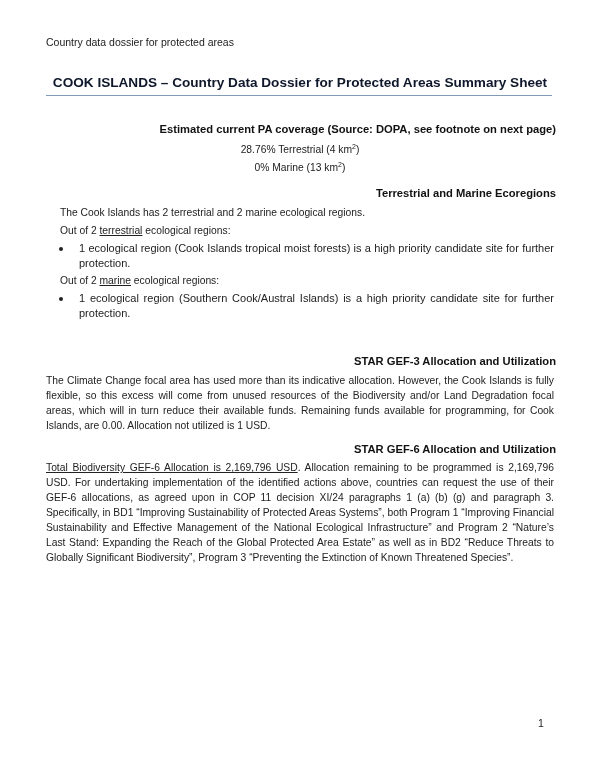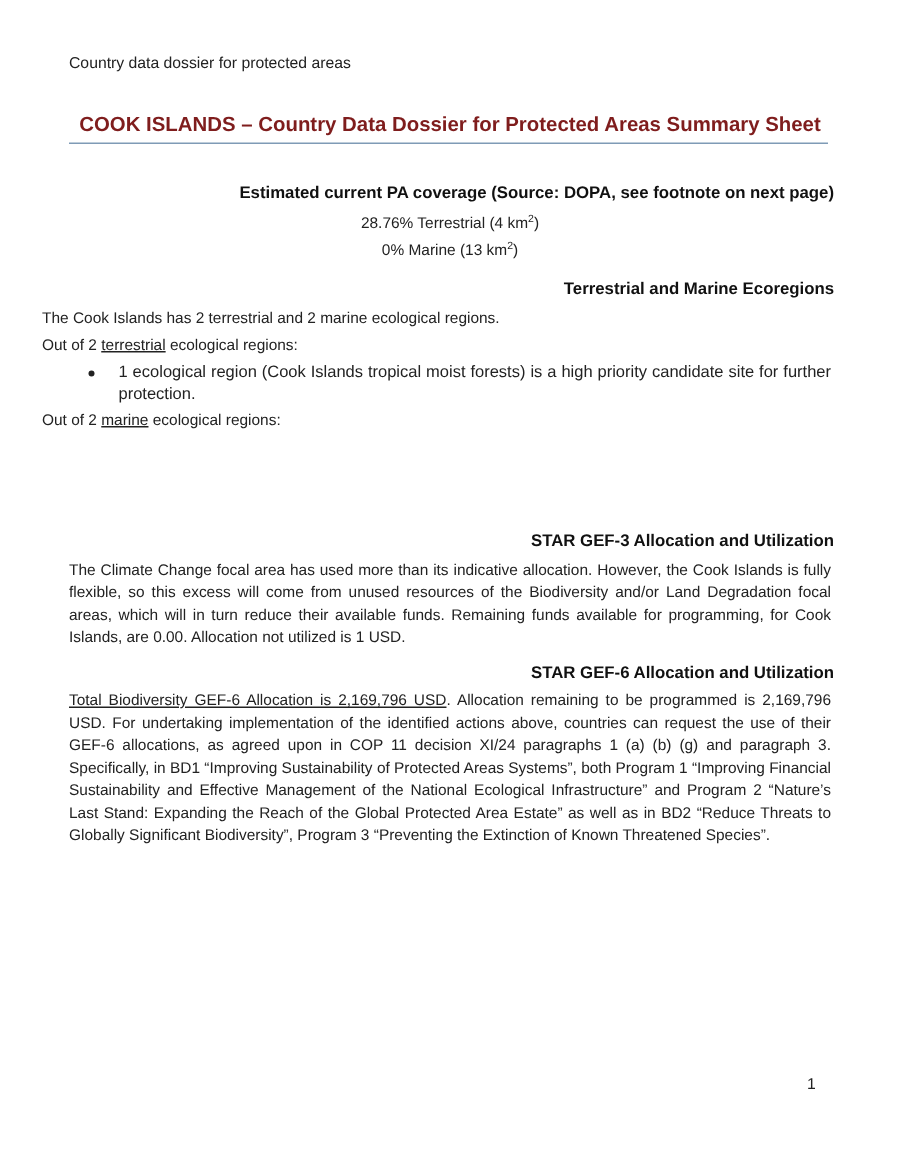--- a/index.html
+++ b/index.html
@@ -6,42 +6,42 @@
   body {
     width: 600px; height: 776px; position: relative; overflow: hidden;
     font-family: "Liberation Sans", sans-serif; color: #1a1a1a;
   }
   .running-header {
     position: absolute; left: 46px; top: 36px;
     font-size: 10.5px; color: #222;
   }
   .title {
     position: absolute; left: 44px; width: 512px; top: 75px;
-    text-align: center; font-weight: bold; font-size: 13.6px; color: #7f1d1d;
+    text-align: center; font-weight: bold; font-size: 13.6px; color: #0f172a;
   }
   .title-rule {
     position: absolute; left: 46px; width: 506px; top: 95px;
     height: 0; border-top: 1px solid #7f9bb6;
   }
   .section-heading {
     position: absolute; left: 44px; width: 512px; text-align: right;
     font-weight: bold; font-size: 11.2px; color: #111;
   }
   .center-line {
     position: absolute; left: 44px; width: 512px; text-align: center;
     font-size: 10.3px; color: #222;
   }
   sup { font-size: 7px; vertical-align: 4px; line-height: 0; }
   .para {
     position: absolute; left: 46px; width: 508px;
     font-size: 10.3px; line-height: 15px; color: #222;
     text-align: justify;
   }
   .plain {
-    position: absolute; left: 28px; width: 508px;
+    position: absolute; left: 60px; width: 508px;
     font-size: 10.3px; line-height: 15px; color: #222;
   }
   .bullet-list {
     position: absolute; left: 46px; width: 508px; margin: 0; padding: 0;
     list-style: none; font-size: 11px; line-height: 15px; color: #222;
   }
   .bullet-list li { position: relative; padding-left: 33px; text-align: justify; margin-bottom: 0; }
   .bullet-list li .dot {
     position: absolute; left: 13px; top: 6px; width: 4px; height: 4px;
     border-radius: 50%; background: #222;
@@ -72,20 +72,21 @@
 <div class="plain" style="top:223px;">
   <span>Out of 2 </span><span class="u">terrestrial</span><span> ecological regions:</span>
 </div>
 <ul class="bullet-list" style="top:241px;">
   <li><span class="dot"></span><span>1 ecological region (Cook Islands tropical moist forests) is a high priority candidate site for further protection.</span></li>
 </ul>
 <div class="plain" style="top:273px;">
   <span>Out of 2 </span><span class="u">marine</span><span> ecological regions:</span>
 </div>
 <ul class="bullet-list" style="top:291px;">
+  <li><span class="dot"></span><span>1 ecological region (Southern Cook/Austral Islands) is a high priority candidate site for further protection.</span></li>
 </ul>
 
 <div class="section-heading" style="top:355px;">STAR GEF-3 Allocation and Utilization</div>
 <div class="para" style="top:373px;">The Climate Change focal area has used more than its indicative allocation. However, the Cook Islands is fully flexible, so this excess will come from unused resources of the Biodiversity and/or Land Degradation focal areas, which will in turn reduce their available funds. Remaining funds available for programming, for Cook Islands, are 0.00. Allocation not utilized is 1 USD.</div>
 
 <div class="section-heading" style="top:443px;">STAR GEF-6 Allocation and Utilization</div>
 <div class="para" style="top:460px;">
   <span class="u">Total Biodiversity GEF-6 Allocation is 2,169,796 USD</span><span>. Allocation remaining to be programmed is 2,169,796 USD. For undertaking implementation of the identified actions above, countries can request the use of their GEF-6 allocations, as agreed upon in COP 11 decision XI/24 paragraphs 1 (a) (b) (g) and paragraph 3. Specifically, in BD1 “Improving Sustainability of Protected Areas Systems”, both Program 1 “Improving Financial Sustainability and Effective Management of the National Ecological Infrastructure” and Program 2 “Nature’s Last Stand: Expanding the Reach of the Global Protected Area Estate” as well as in BD2 “Reduce Threats to Globally Significant Biodiversity”, Program 3 “Preventing the Extinction of Known Threatened Species”.</span>
 </div>
 

